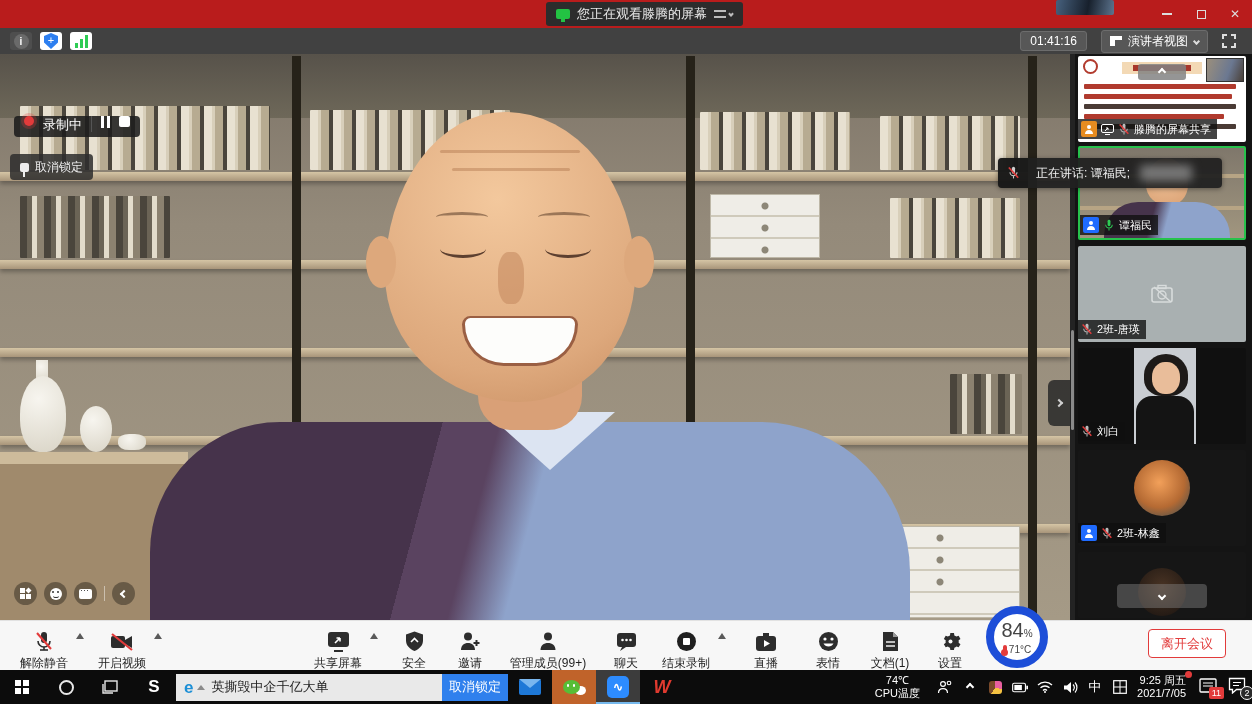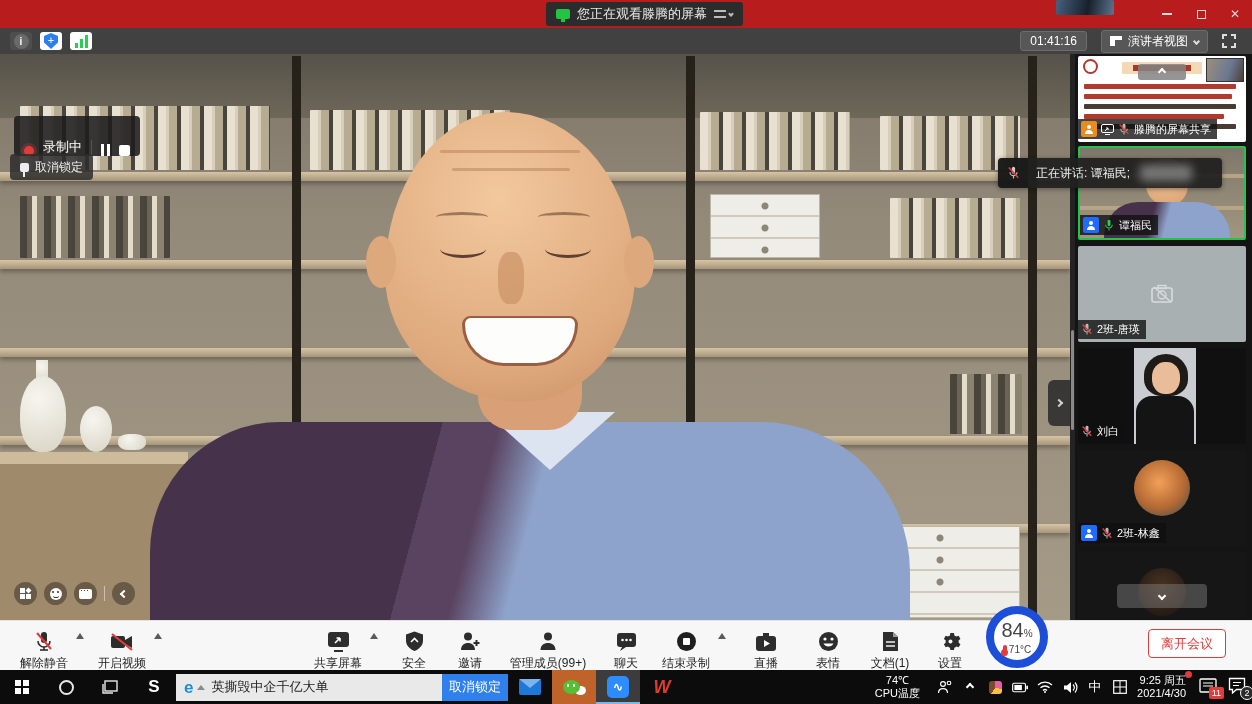--- a/index.html
+++ b/index.html
@@ -66,21 +66,21 @@
   .neck { left:478px; top:300px; width:104px; height:76px; background:#d9a077; border-radius:0 0 34px 34px; }
   .head { left:385px; top:58px; width:250px; height:290px; background:radial-gradient(circle at 45% 30%,#f3c89d,#dda87c 70%,#c98f63); border-radius:48% 52% 46% 54% / 56% 56% 44% 44%; }
   .ear { top:182px; width:30px; height:52px; background:#dda87c; border-radius:50%; }
   .brow { top:158px; width:52px; height:10px; border-top:3px solid rgba(90,60,40,.55); border-radius:50%; }
   .eye { top:186px; width:46px; height:18px; border-bottom:3px solid #5d4030; border-radius:50%; }
   .nose { left:498px; top:198px; width:26px; height:52px; background:rgba(195,135,92,.55); border-radius:40%; }
   .smile { left:462px; top:262px; width:116px; height:50px; background:#fdfdfb; border:3px solid #9a5f43; border-top-width:2px; border-radius:14px 14px 70px 70px; }
   .wrinkle { height:3px; background:rgba(160,100,60,.35); border-radius:2px; }
 
   
-  .rec-pill { left:14px; top:62px; height:40px; background:rgba(28,28,28,.88); border-radius:4px; display:flex; align-items:flex-end; padding:0 10px; gap:9px; color:#fff; font-size:13px; }
+  .rec-pill { left:14px; top:62px; height:21px; background:rgba(28,28,28,.88); border-radius:4px; display:flex; align-items:flex-start; padding:0 10px; gap:9px; color:#fff; font-size:13px; }
   .rec-dot { width:10px; height:10px; border-radius:50%; background:#e23b3b; box-shadow:0 0 0 3px rgba(226,59,59,.25); }
   .rec-sep { width:1px; height:16px; background:#555; }
   .pause-ic { display:flex; gap:3px; } .pause-ic i { width:3px; height:12px; background:#fff; }
   .stop-ic { width:11px; height:11px; background:#fff; border-radius:2px; }
   .pin-pill { left:10px; top:100px; height:26px; background:rgba(45,45,45,.85); border-radius:4px; display:flex; align-items:center; gap:6px; padding:0 10px; color:#eee; font-size:12px; }
   .pin-ic { width:9px; height:9px; background:#eee; border-radius:2px; position:relative; }
   .pin-ic:after { content:""; position:absolute; left:3px; top:8px; width:2px; height:6px; background:#eee; }
   .float-ctrls { left:14px; top:528px; display:flex; align-items:center; gap:7px; }
   .fc-btn { width:23px; height:23px; border-radius:50%; background:rgba(0,0,0,.35); display:flex; align-items:center; justify-content:center; color:#fff; }
   .grid4 { width:11px; height:11px; display:grid; grid-template-columns:5px 5px; gap:1px; }
@@ -682,21 +682,21 @@
       <span class="tray-ic">
           <svg width="14" height="14" viewBox="0 0 14 14">
             <rect x="0.7" y="0.7" width="12.6" height="12.6" fill="none" stroke="#fff" stroke-width="1.2"></rect>
             <line x1="7" y1="1" x2="7" y2="13" stroke="#fff"></line>
             <line x1="1" y1="7" x2="13" y2="7" stroke="#fff"></line>
           </svg>
         </span>
       <span class="clock">
         <span class="reddot"></span>
         <div>9:25 周五</div>
-        <div>2021/4/30</div>
+        <div>2021/7/05</div>
       </span>
       <span class="badge-wrap">
         <svg width="18" height="18" viewBox="0 0 18 18">
             <rect x="1" y="2" width="16" height="13" rx="1" fill="none" stroke="#fff" stroke-width="1.3"></rect>
             <line x1="4" y1="6" x2="14" y2="6" stroke="#fff"></line>
             <line x1="4" y1="9" x2="14" y2="9" stroke="#fff"></line>
           </svg>
         <span class="badge-red">11</span>
       </span>
       <span class="badge-wrap">

